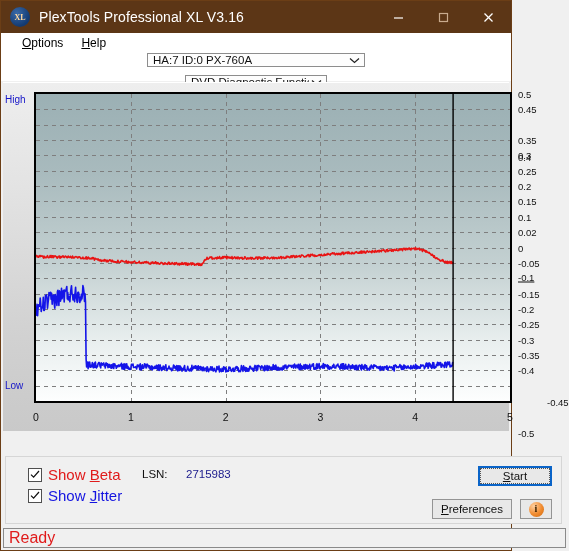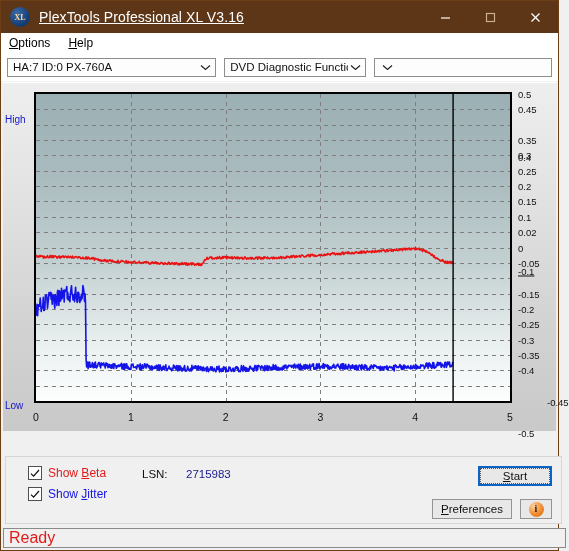--- a/index.html
+++ b/index.html
@@ -3,21 +3,21 @@
 <meta charset="utf-8">
 <style>
   html,body{margin:0;padding:0;}
   body{
     width:569px;height:551px;overflow:hidden;
     font-family:"Liberation Sans", sans-serif;
     background:#f0f0f0;
     -webkit-font-smoothing:antialiased;
   }
   .window{
-    position:relative;width:559px;height:551px;
+    position:relative;width:512px;height:551px;
     background:#f0f0f0;
     border:1px solid #6b3e16;
     box-sizing:border-box;
   }
   
   .titlebar{
     height:32px;background:#5c3616;
     display:flex;align-items:center;
     position:relative;
   }
@@ -25,41 +25,41 @@
     width:20px;height:20px;border-radius:50%;
     background:radial-gradient(circle at 35% 30%,#3a6aa8,#123a72 70%);
     margin-left:9px;margin-right:9px;
     display:flex;align-items:center;justify-content:center;
     font-size:8px;font-weight:bold;color:#ffd9a0;
     font-family:"Liberation Serif", serif;
     flex:0 0 auto;
   }
   .title-text{
     color:#ffffff;font-size:14px;letter-spacing:.1px;
-    flex:1 1 auto;white-space:nowrap;text-decoration:underline;
+    flex:1 1 auto;white-space:nowrap;
   }
   .winbtns{display:flex;height:32px;flex:0 0 auto;}
   .winbtn{
     width:45px;height:32px;display:flex;align-items:center;justify-content:center;
     color:#ffffff;font-size:14px;line-height:1;
   }
   .winbtn svg{display:block;}
   
   .menubar{
     height:20px;background:#ffffff;display:flex;align-items:center;
-    padding-left:8px;
+    padding-left:21px;
   }
   .menuitem{
     font-size:12px;color:#000;margin-right:18px;white-space:nowrap;
   }
   .menuitem u{text-decoration:underline;}
   
   .toolbar{
     height:28px;background:#ffffff;display:flex;align-items:center;
-    padding:0 6px;gap:8px;
+    padding:0 6px;gap:8px;flex-direction:column;
   }
   .combo{
     height:19px;background:#fdfdfd;
     border:1px solid #8d8d8d;
     display:flex;align-items:center;
     font-size:11.5px;color:#111;
     padding:0 2px 0 5px;
     box-sizing:border-box;
     position:relative;
   }
@@ -84,21 +84,20 @@
     left:31px;top:9px;width:478px;height:311px;
     background:linear-gradient(180deg,#9bb0b4 0%,#a8babd 25%,#c3d0d1 55%,#e8eeee 80%,#fdfefe 100%);
     border:2px solid #000;
     box-sizing:border-box;
     overflow:hidden;
   }
   .plot svg{position:absolute;left:0;top:0;}
   .axis-high,.axis-low{
     position:absolute;left:2px;font-size:10px;color:#1414c8;
     font-family:"Liberation Sans", sans-serif;
-    margin-top:20px;
   }
   .axis-high{top:11px;}
   .axis-low{top:297px;}
   .ytick{
     position:absolute;left:515px;font-size:9.5px;color:#111;
     transform:translateY(-50%);white-space:nowrap;
   }
   .xtick{
     position:absolute;font-size:10.5px;color:#111;
     transform:translateX(-50%);white-space:nowrap;
@@ -111,21 +110,21 @@
     border:1px solid #d6d6d6;
     box-sizing:border-box;
   }
   .chkrow{position:absolute;display:flex;align-items:center;}
   .chkbox{
     width:12px;height:12px;background:#fff;border:1px solid #4f4f4f;
     display:flex;align-items:center;justify-content:center;
     margin-right:6px;flex:0 0 auto;
   }
   .chkbox svg{display:block;}
-  .chklabel{font-size:12px;white-space:nowrap;}
+  .chklabel{font-size:15px;white-space:nowrap;}
   .chklabel u{text-decoration:underline;}
   .beta-red{color:#e01b1b;}
   .jit-blue{color:#1414e0;}
   .lsn-lbl{position:absolute;font-size:11.5px;color:#111;}
   .lsn-val{position:absolute;font-size:11.5px;color:#1a1a8c;}
   .btn{
     position:absolute;background:#e8e8e8;
     border:1px solid #949494;
     font-size:11.5px;color:#111;
     display:flex;align-items:center;justify-content:center;
@@ -264,21 +263,21 @@
           <div class="ytick" style="top: 41.7px; margin-top: 32px;">0.4</div>
           <div class="ytick" style="top: 57.05px;">0.35</div>
           <div class="ytick" style="top: 72.4px;">0.3</div>
           <div class="ytick" style="top: 87.75px;">0.25</div>
           <div class="ytick" style="top: 103.1px;">0.2</div>
           <div class="ytick" style="top: 118.45px;">0.15</div>
           <div class="ytick" style="top: 133.8px;">0.1</div>
           <div class="ytick" style="top: 149.15px;">0.02</div>
           <div class="ytick" style="top: 164.5px;">0</div>
           <div class="ytick" style="top: 179.85px;">-0.05</div>
-          <div class="ytick" style="top: 188px; text-decoration: underline;">-0.1</div>
+          <div class="ytick" style="top: 194px; text-decoration: underline;">-0.1</div>
           <div class="ytick" style="top: 210.55px;">-0.15</div>
           <div class="ytick" style="top: 225.9px;">-0.2</div>
           <div class="ytick" style="top: 241.25px;">-0.25</div>
           <div class="ytick" style="top: 256.6px;">-0.3</div>
           <div class="ytick" style="top: 271.95px;">-0.35</div>
           <div class="ytick" style="top: 287.3px;">-0.4</div>
           <div class="ytick" style="top: 319px; margin-left: 29px;">-0.45</div>
           <div class="ytick" style="top: 318px; margin-top: 32px;">-0.5</div>
         </div>
       <div class="xaxisrow" id="xticks">

